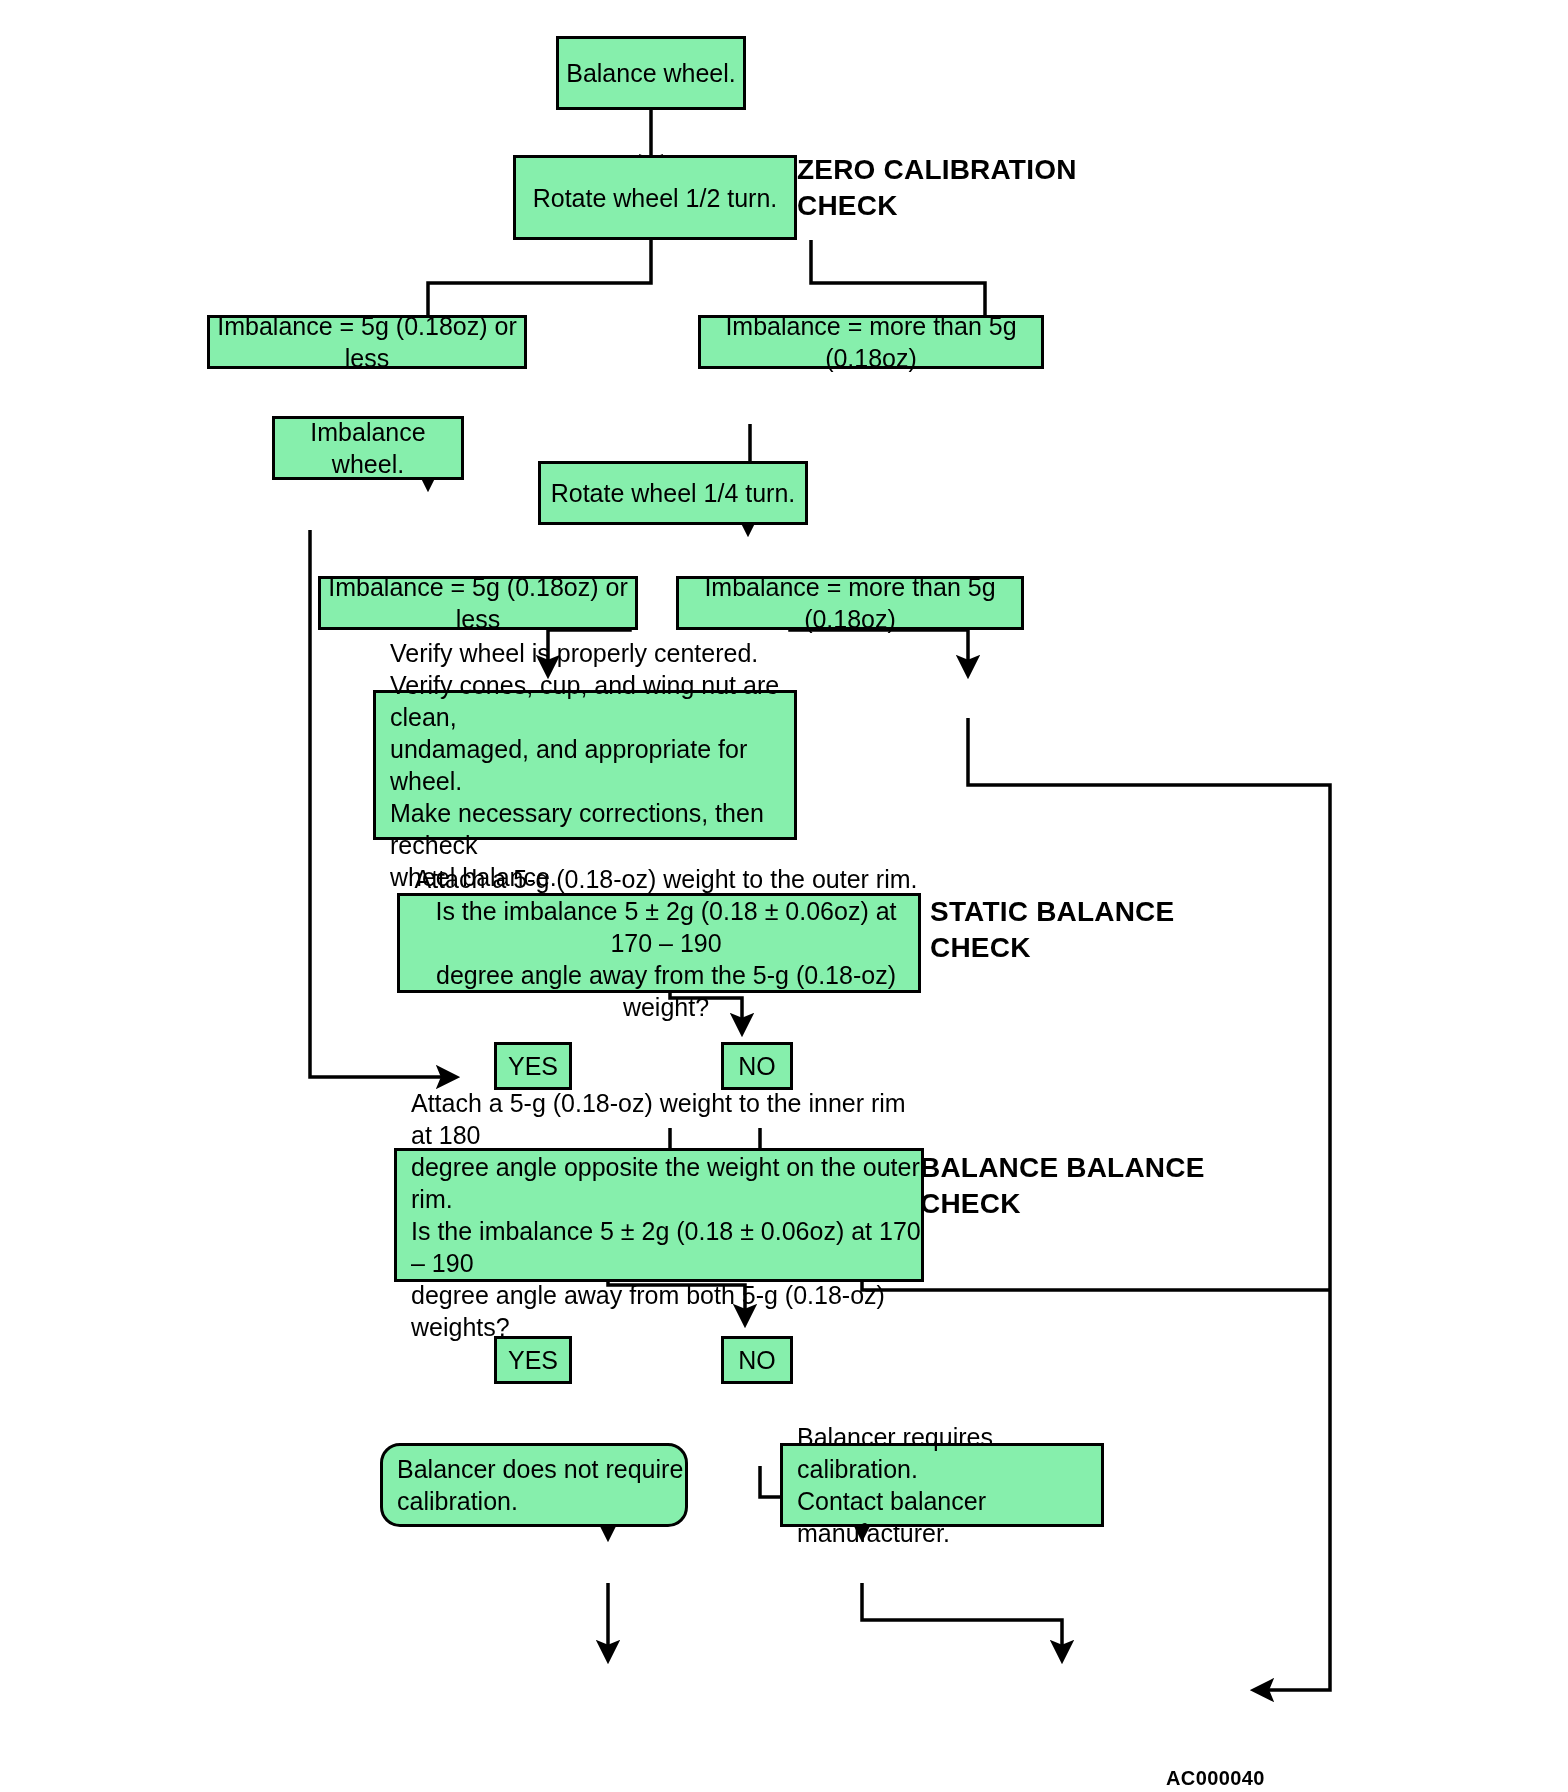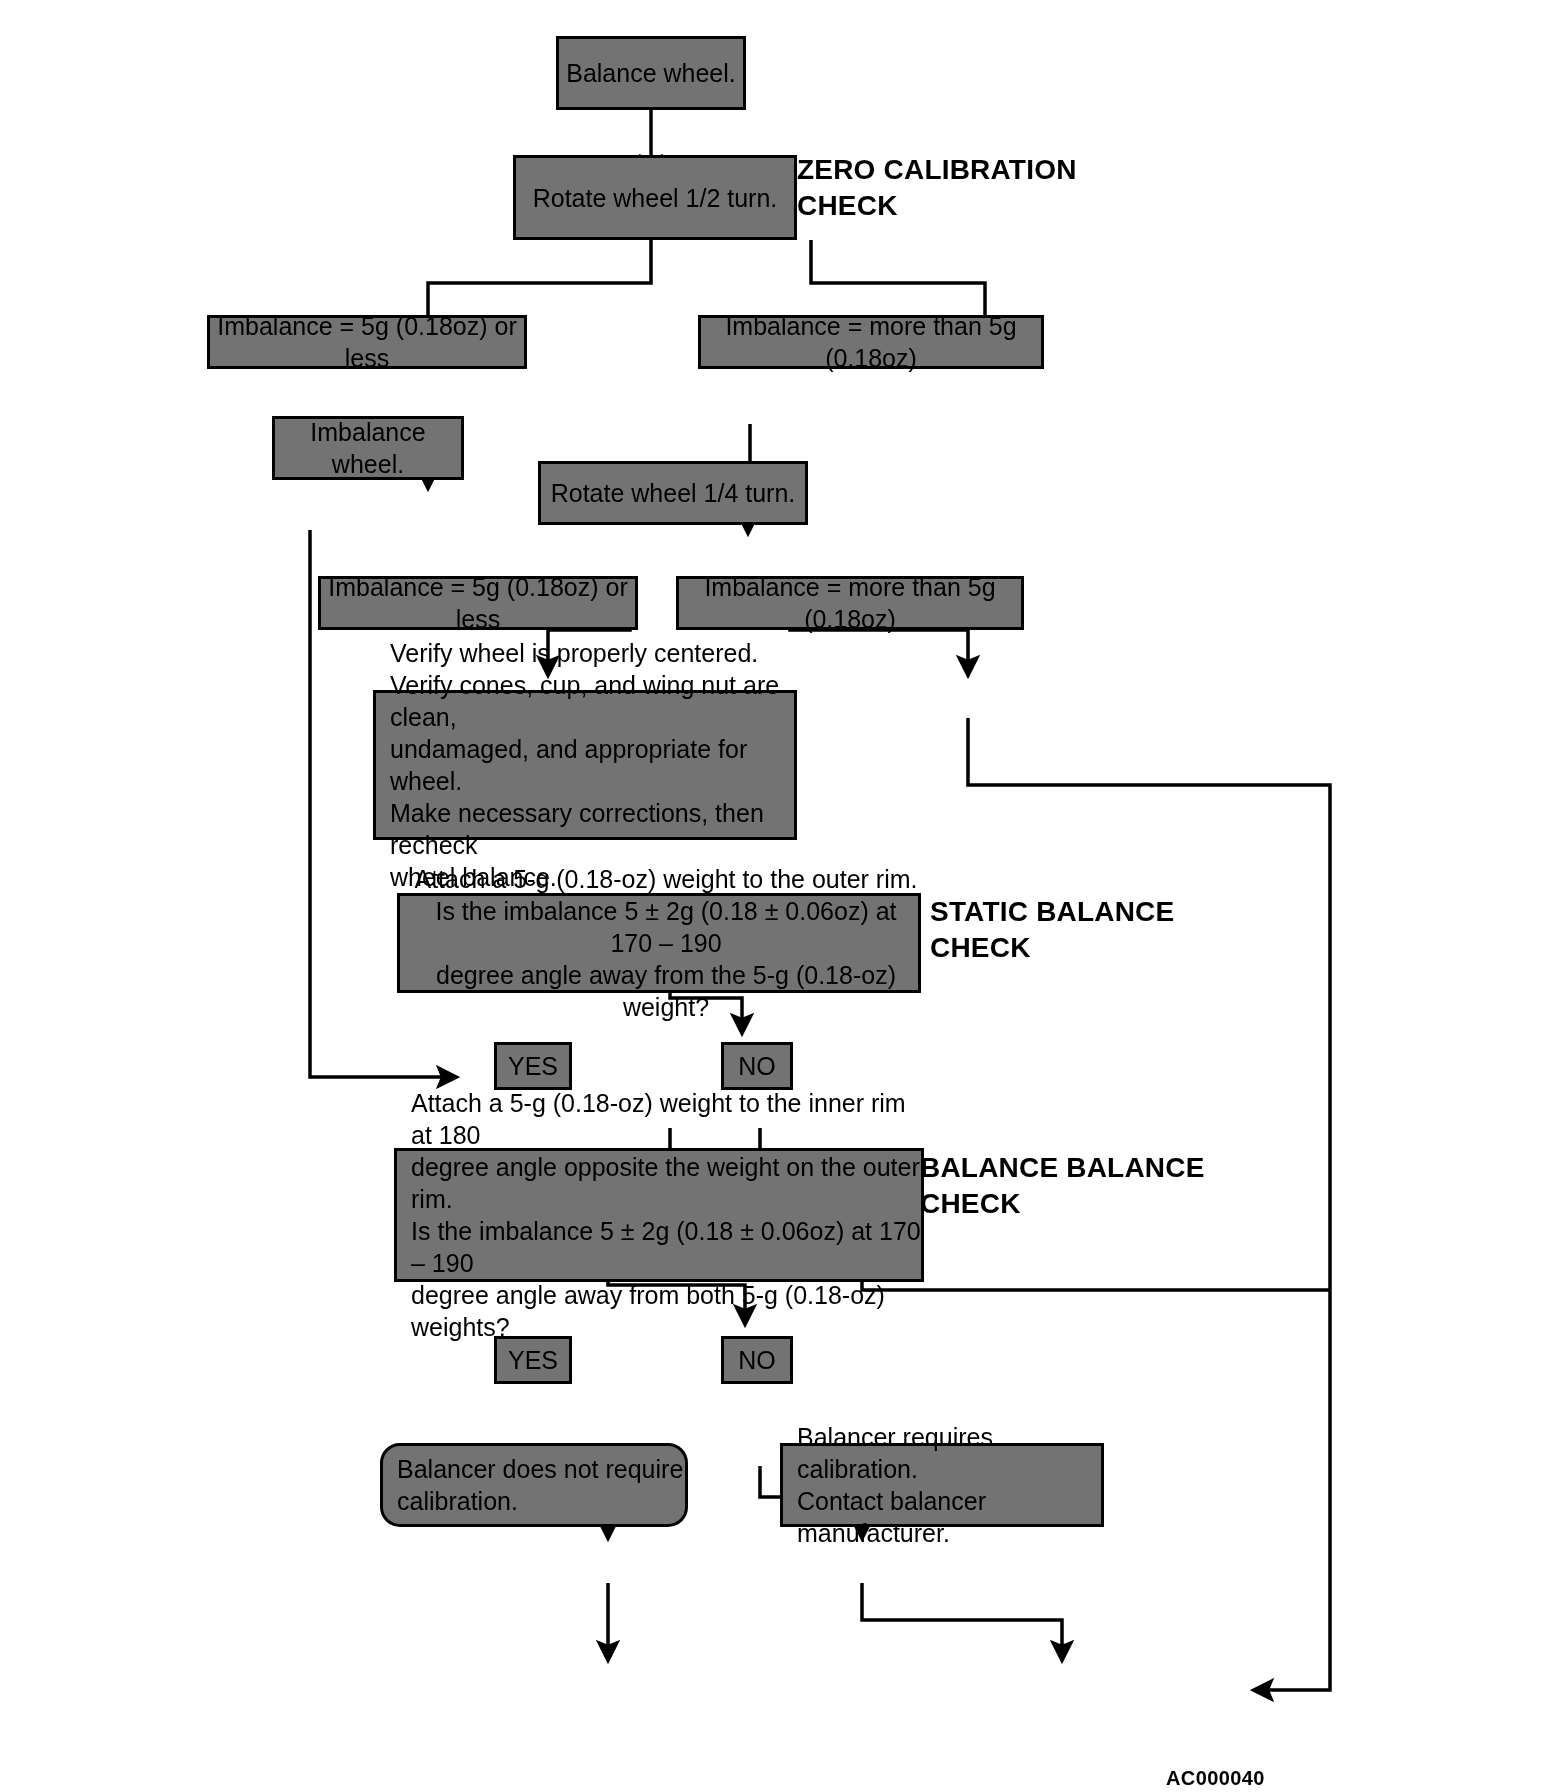--- a/index.html
+++ b/index.html
@@ -6,21 +6,21 @@
   body{
     width:1568px;height:1792px;position:relative;
     font-family:"Liberation Sans","DejaVu Sans",sans-serif;
     color:#000;overflow:hidden;
   }
   #flow{position:absolute;left:0;top:0;width:1568px;height:1792px;}
 
   .node{
     position:absolute;
     border:3px solid #000;
-    background:#737373;
+    background:#86efac;
     box-sizing:border-box;
     display:flex;
     align-items:center;
     font-size:25px;
     line-height:1.28;
     color:#000;
     white-space:pre-line;
     z-index:3;
   }
   .node.center{justify-content:center;text-align:center;}

